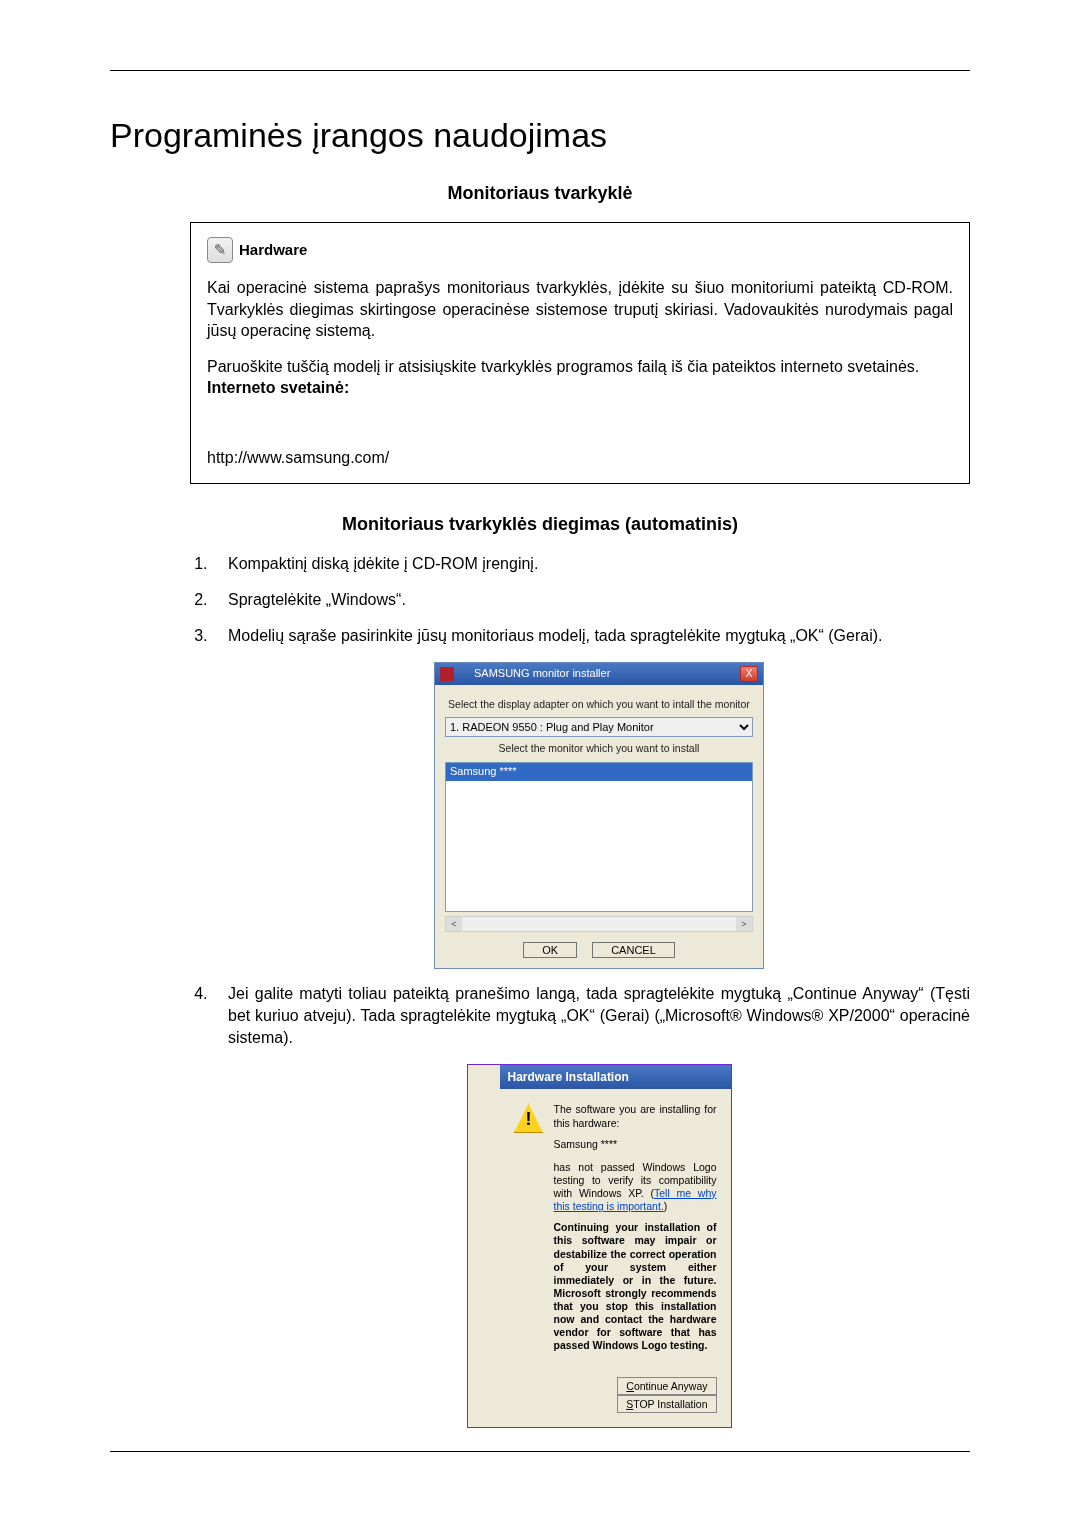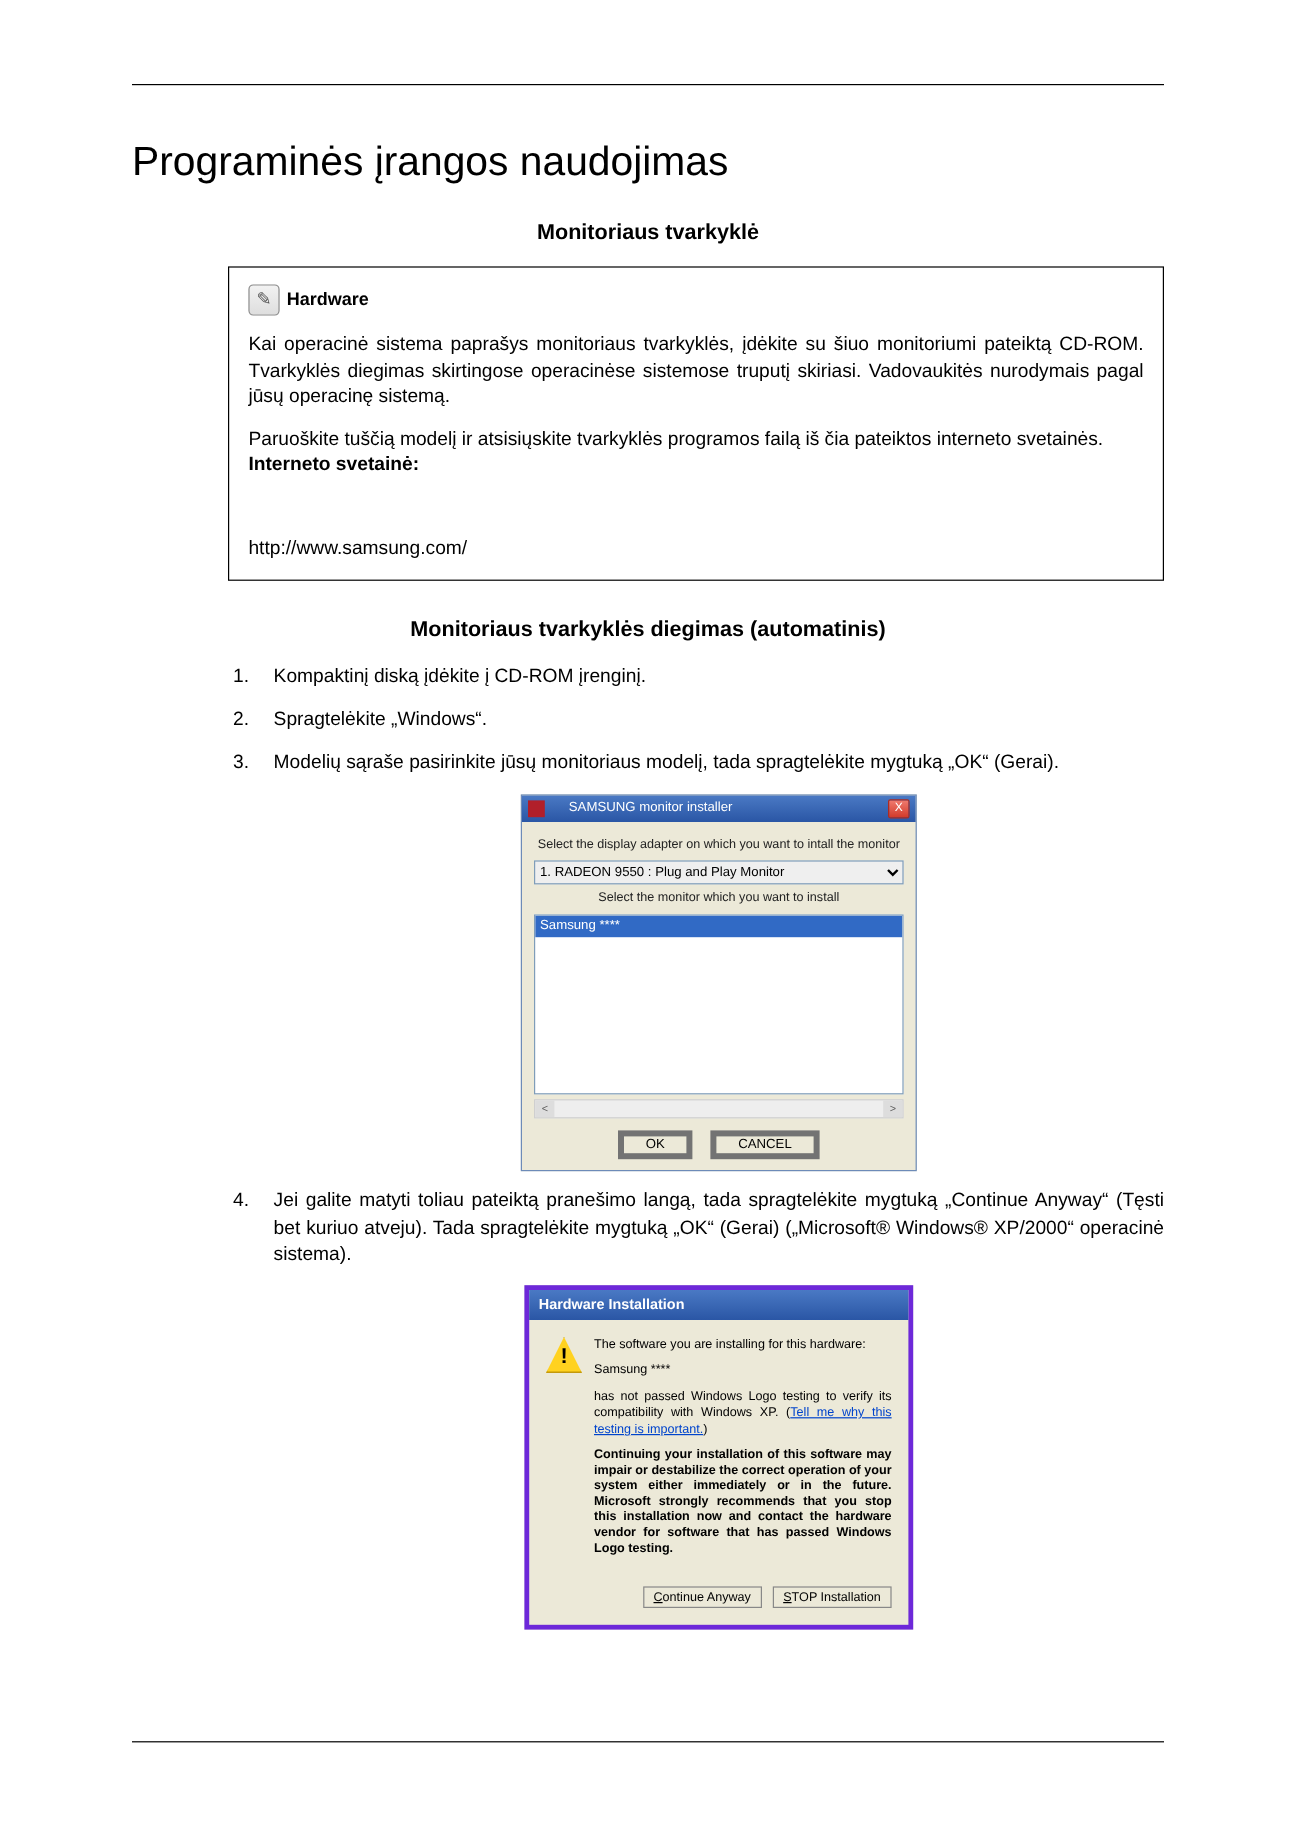--- a/index.html
+++ b/index.html
@@ -127,30 +127,31 @@
     height:16px; background:#eee; display:flex; justify-content:space-between;
     border:1px solid #cfcfcf;
   }
   .win1 .hscroll span {
     width:16px; background:#ddd; text-align:center; font-size:9px; color:#555;
     line-height:14px;
   }
   .win1 .btnrow { text-align:center; padding-top:10px; }
   .win1 .btnrow button {
     font-size:11px; font-family: Tahoma, Arial, sans-serif;
-    background:#ece9d8; border:5px solid #737373; padding:1px 18px; margin:0 6px;
+    background:#ece9d8; border:1px solid #737373; padding:1px 18px; margin:0 6px;
   }
 
   
   .win2 {
-    width: 324px;
-    border: 4px solid #6d28d9;
+    width: 265px;
+    border: 1px solid #6d28d9;
     background: #ece9d8;
     font-size: 10.5px;
     font-family: Tahoma, Arial, sans-serif;
+    padding-left: 32px;
   }
   .win2-title {
     background: linear-gradient(#4a79c4,#2a56a5);
     color:#fff; padding:4px 8px; font-weight:bold; font-size:12px;
   }
   .win2-body { padding:14px 14px 10px 14px; display:flex; gap:10px; }
   .warn-icon {
     width:30px; height:30px; flex:none;
     background: #ffd21f;
     clip-path: polygon(50% 0, 100% 100%, 0 100%);

